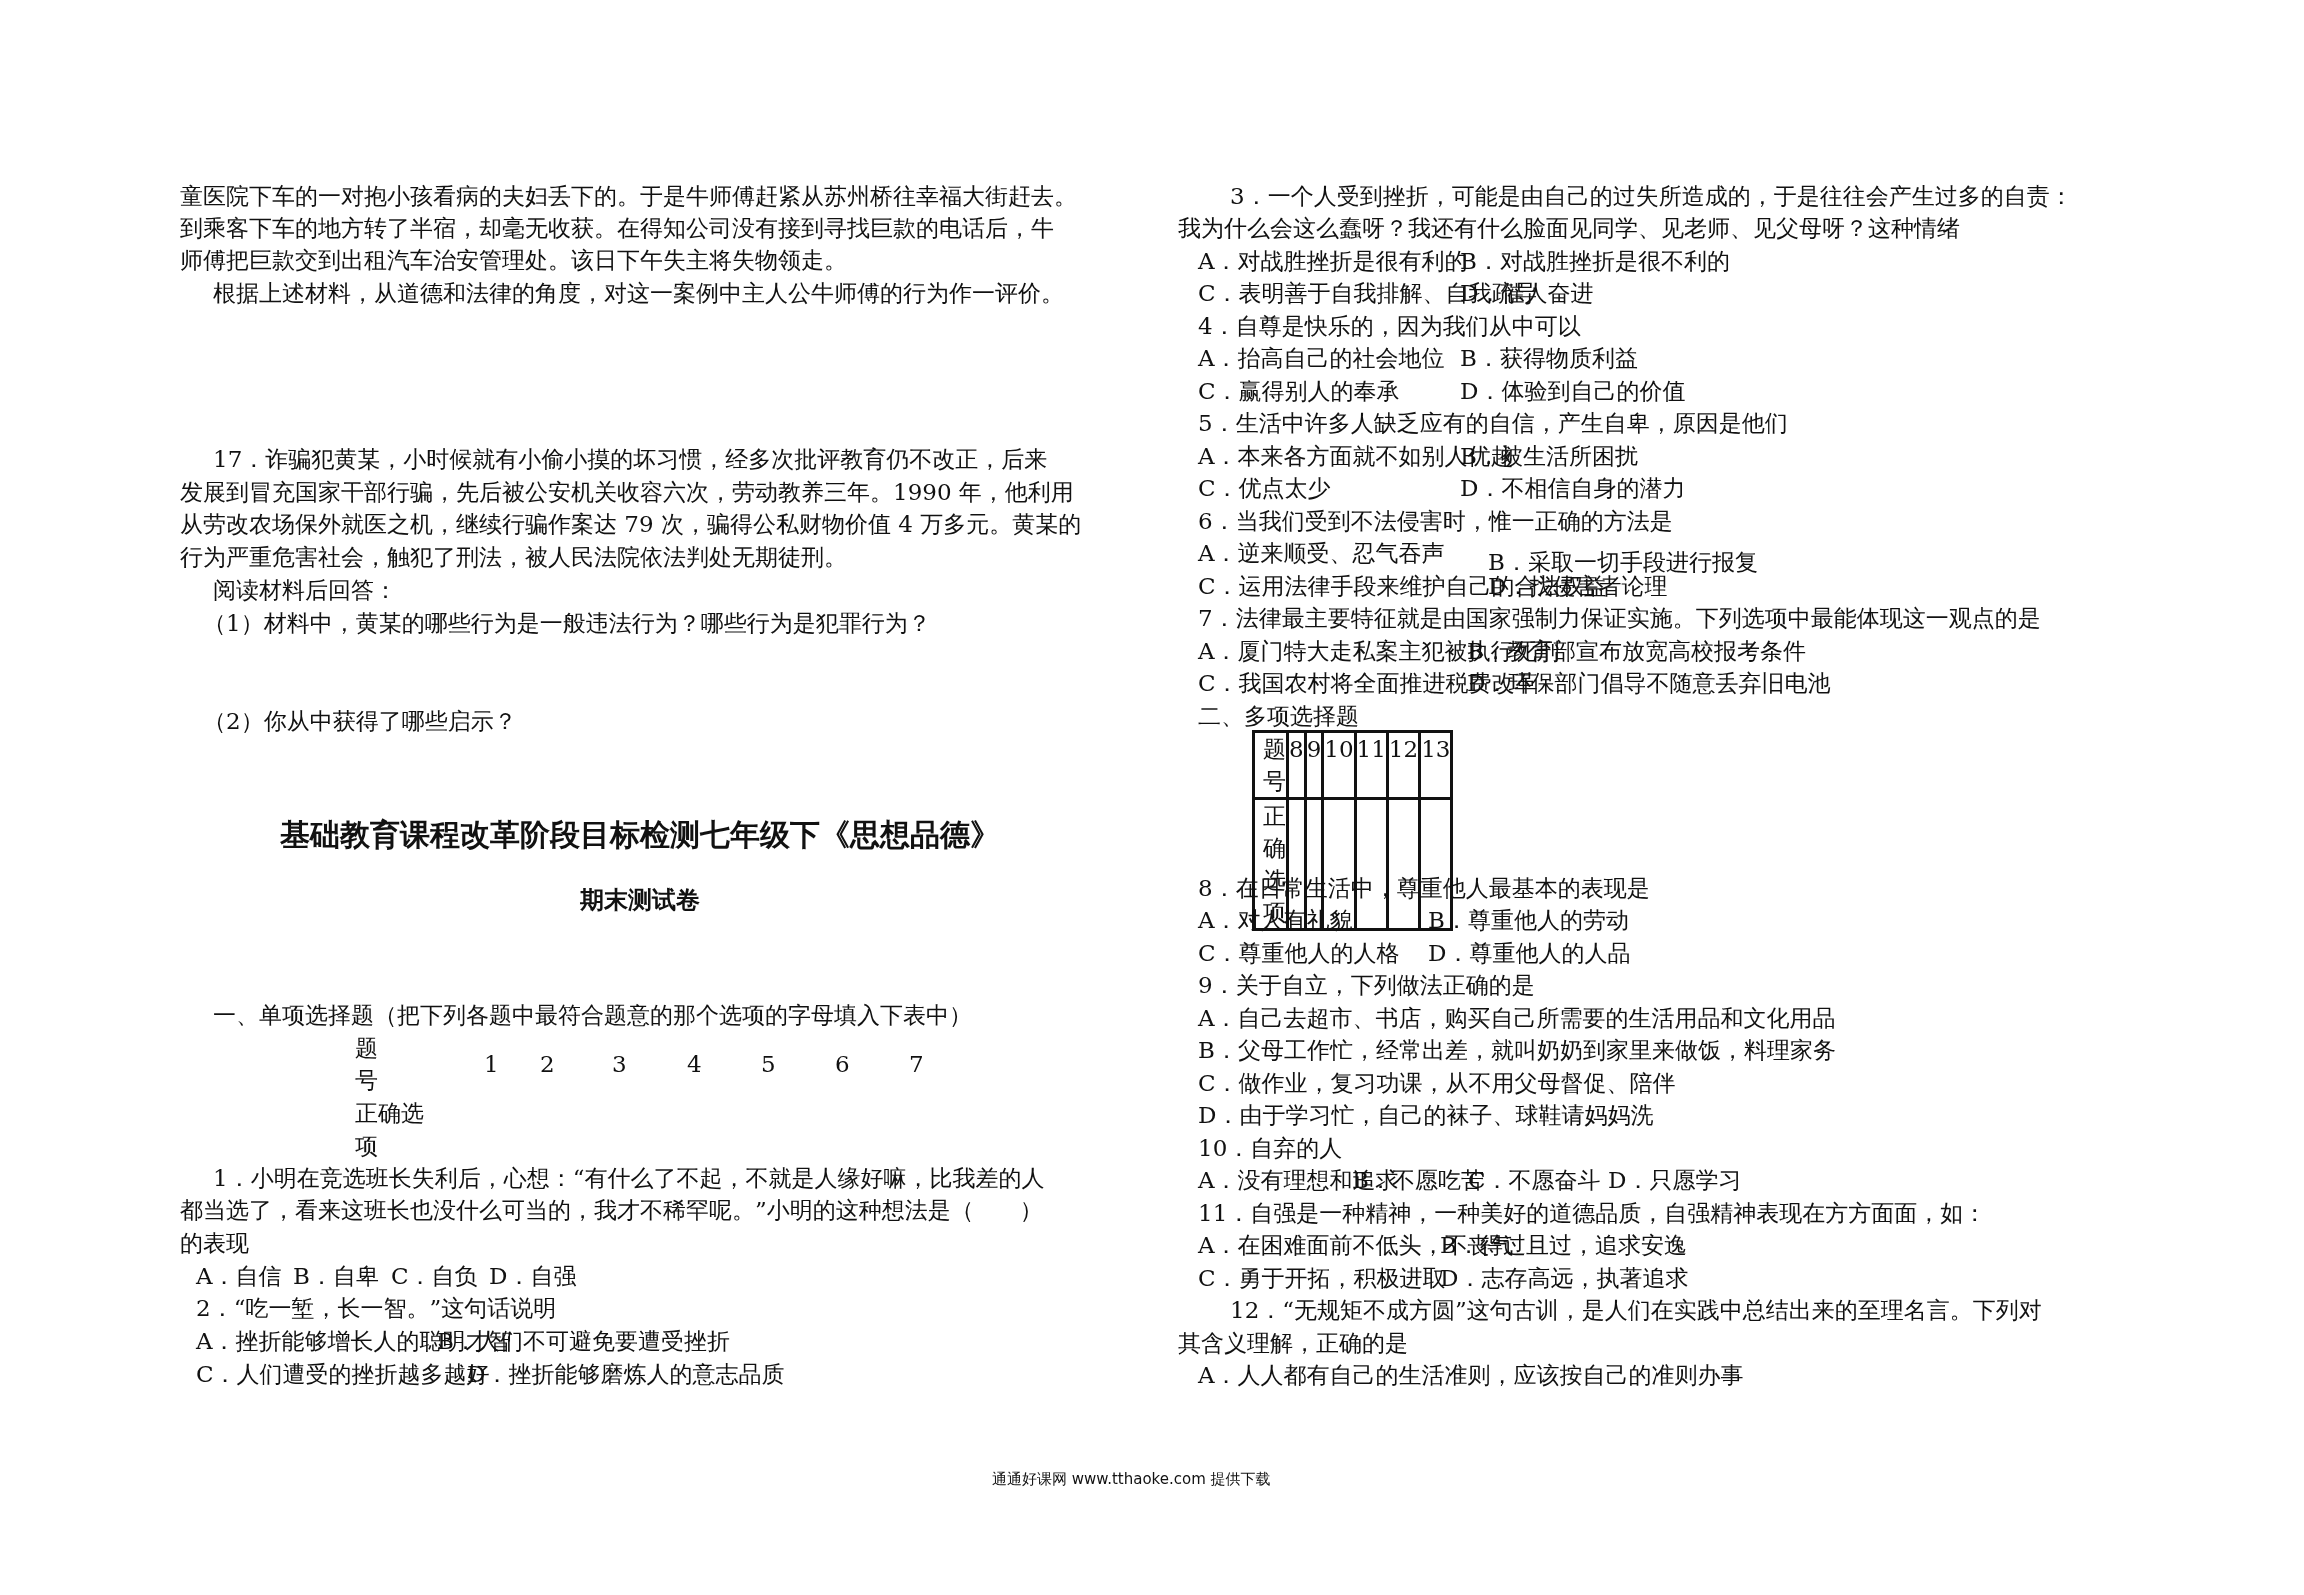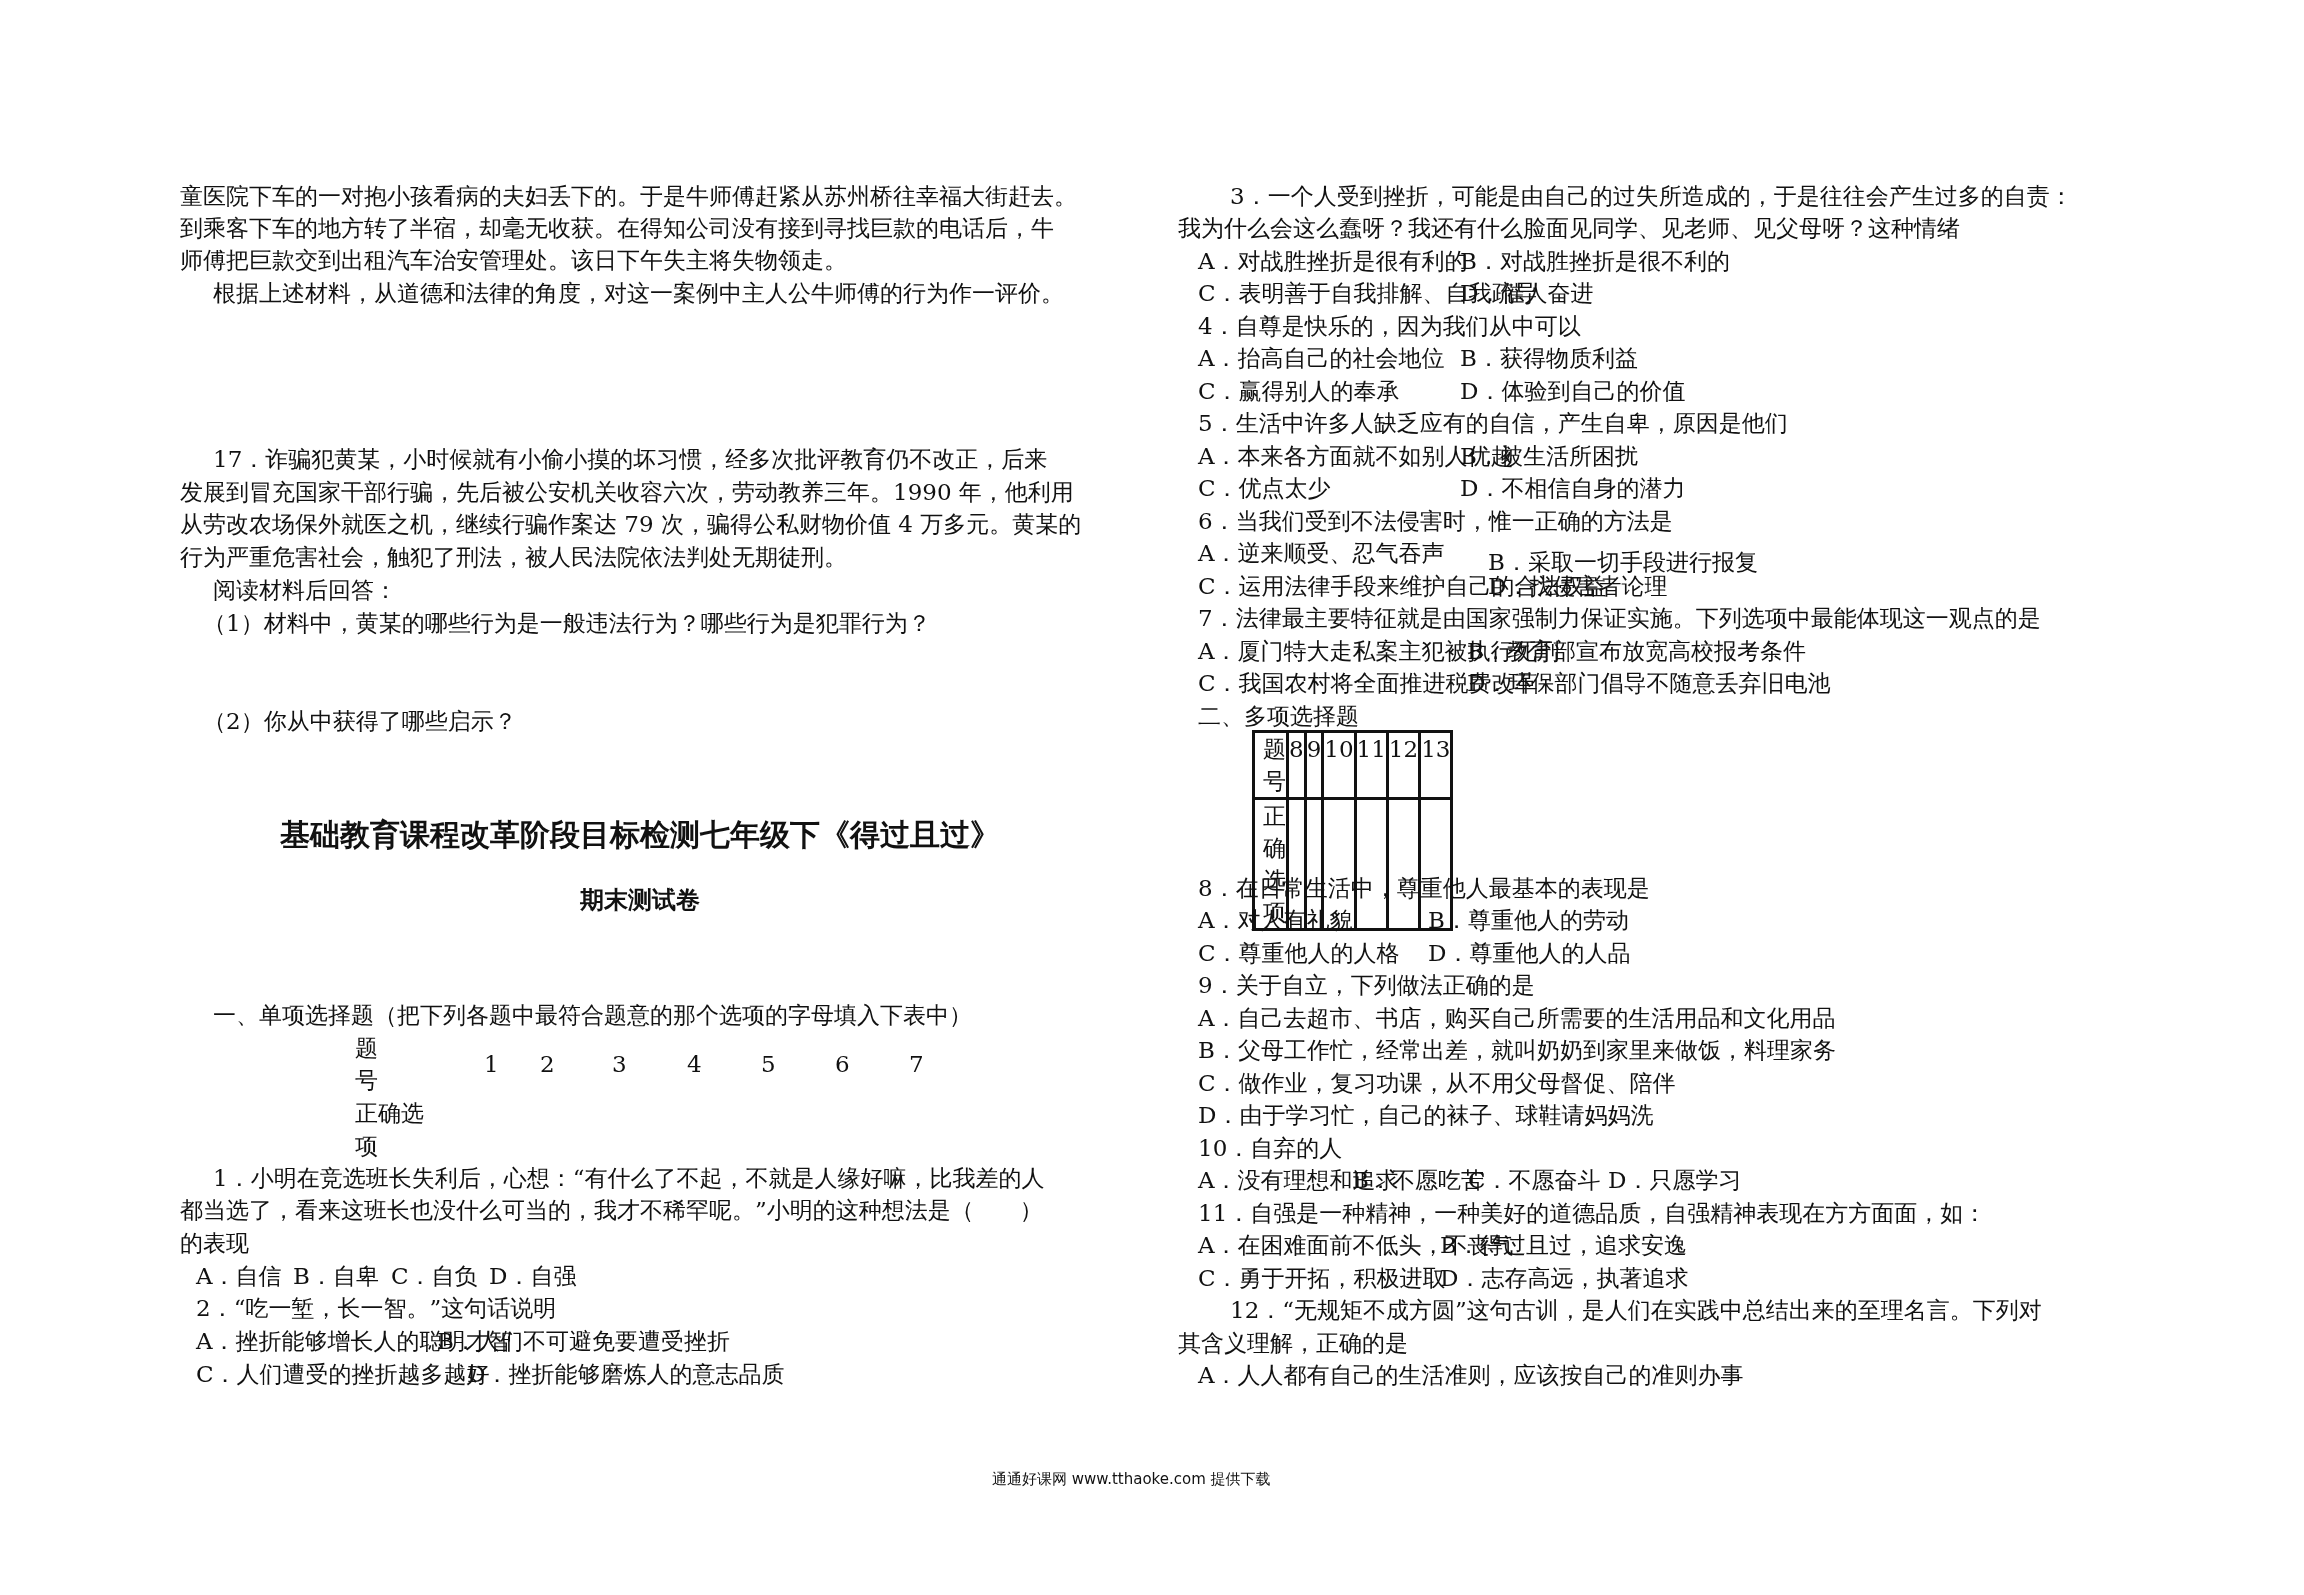--- a/index.html
+++ b/index.html
@@ -31,21 +31,21 @@
   <div class="line" style="left:213px; top:277px;">根据上述材料，从道德和法律的角度，对这一案例中主人公牛师傅的行为作一评价。</div>
 
   <div class="line" style="left:213px; top:443px;">17．诈骗犯黄某，小时候就有小偷小摸的坏习惯，经多次批评教育仍不改正，后来</div>
   <div class="line" style="left:180px; top:476px;">发展到冒充国家干部行骗，先后被公安机关收容六次，劳动教养三年。1990 年，他利用</div>
   <div class="line" style="left:180px; top:508px;">从劳改农场保外就医之机，继续行骗作案达 79 次，骗得公私财物价值 4 万多元。黄某的</div>
   <div class="line" style="left:180px; top:541px;">行为严重危害社会，触犯了刑法，被人民法院依法判处无期徒刑。</div>
   <div class="line" style="left:213px; top:574px;">阅读材料后回答：</div>
   <div class="line" style="left:203px; top:607px;">（1）材料中，黄某的哪些行为是一般违法行为？哪些行为是犯罪行为？</div>
   <div class="line" style="left:203px; top:705px;">（2）你从中获得了哪些启示？</div>
 
-  <div class="line bold title1" style="left:280px; top:815px; height:40px; line-height:40px;">基础教育课程改革阶段目标检测七年级下《得过且过》</div>
+  <div class="line bold title1" style="left:280px; top:815px; height:40px; line-height:40px;">基础教育课程改革阶段目标检测七年级下《思想品德》</div>
   <div class="line bold title2" style="left:580px; top:880px; height:40px; line-height:40px;">期末测试卷</div>
 
   <div class="line" style="left:213px; top:999px;">一、单项选择题（把下列各题中最符合题意的那个选项的字母填入下表中）</div>
   <div class="line" style="left:355px; top:1032px;">题</div>
   <div class="line" style="left:355px; top:1064px;">号</div>
   <div class="line" style="left:355px; top:1097px;">正确选</div>
   <div class="line" style="left:355px; top:1130px;">项</div>
   <div class="line" style="left:484px; top:1048px;">1</div>
   <div class="line" style="left:540px; top:1048px;">2</div>
   <div class="line" style="left:612px; top:1048px;">3</div>

